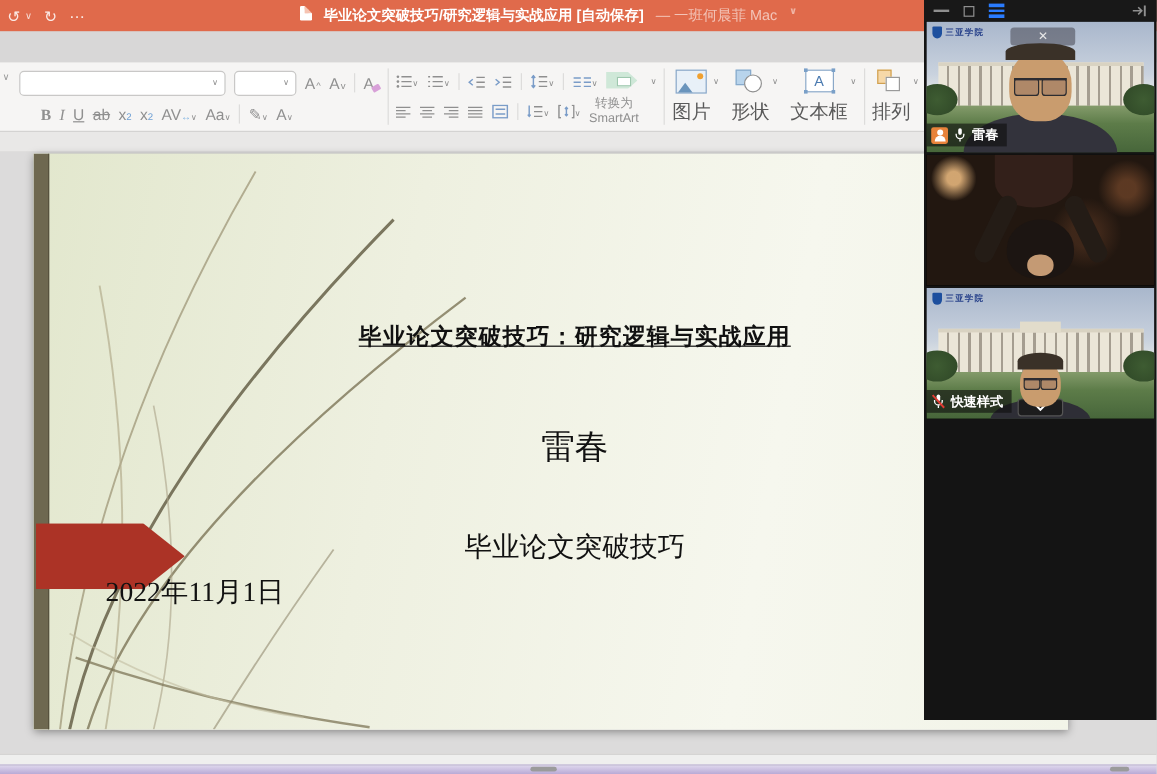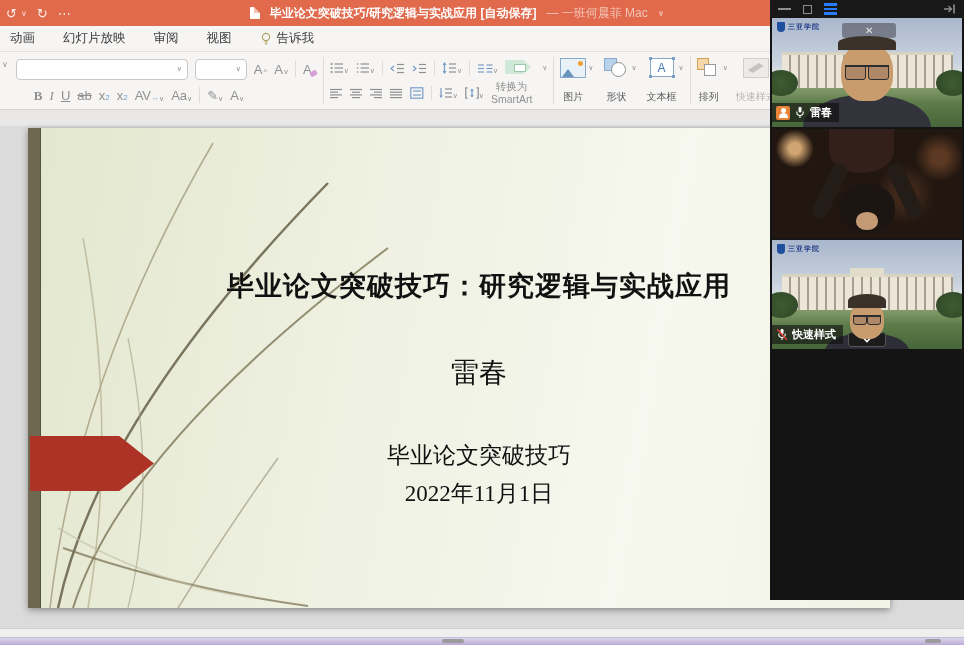--- a/index.html
+++ b/index.html
@@ -7,21 +7,21 @@
   body { font-family:"Liberation Sans","DejaVu Sans",sans-serif; background:#dcdcdc; position:relative; }
   .screen { position:absolute; inset:0; width:964px; height:645px; background:#d8d7d7; overflow:hidden; }
 
   
   .ppt { position:absolute; inset:0; }
   .titlebar { position:absolute; top:0; left:0; right:0; height:26px; background:#e06a4b;
     display:flex; align-items:center; color:#fff; }
   .tb-left { display:flex; align-items:center; gap:10px; padding-left:6px; width:150px; }
   .tb-ic { color:rgba(255,255,255,.85); font-size:13px; line-height:1; cursor:pointer; }
   .tb-caret { font-size:8px; color:rgba(255,255,255,.75); margin-left:-6px; }
-  .tb-title { flex:1; display:flex; align-items:center; justify-content:center; gap:10px;
+  .tb-title { flex:1; display:flex; justify-content:center; gap:10px;
     font-size:12px; font-weight:bold; white-space:nowrap; }
   .doc-ic { width:10px; height:12px; background:#fff; border-radius:1px; position:relative; flex:none; }
   .doc-ic::after { content:""; position:absolute; right:0; top:0; border:3px solid #e06a4b;
     border-left-color:#f6c4b2; border-bottom-color:#f6c4b2; }
   .tb-saved { color:rgba(255,255,255,.6); font-weight:normal; }
   .tb-saved-caret { color:rgba(255,255,255,.5); font-size:8px; }
   .tb-right { width:200px; }
 
   
   .tabrow { position:absolute; top:26px; left:0; right:0; height:26px; background:#f6f5f4;
@@ -51,21 +51,21 @@
   .strk { text-decoration:line-through; }
   .spc-ar { color:#7ab0e0; font-size:8px; }
   .eraser { display:inline-block; width:7px; height:5px; background:#d8a0d8; border-radius:1px;
     transform:rotate(-30deg); margin-left:-2px; }
   .icnsvg { stroke:#8f8f8f; fill:none; stroke-width:1.2; }
   .icnsvg .blue { stroke:#7a9cc8; }
   .icnsvg .dot { fill:#8f8f8f; stroke:none; }
   .bigbtn { display:flex; align-items:flex-start; gap:2px; cursor:pointer; }
   .bigcol { display:flex; flex-direction:column; align-items:center; justify-content:space-between;
     height:48px; padding-top:2px; }
-  .biglabel { font-size:10px; color:#5a5a5a; white-space:nowrap; }
+  .biglabel { font-size:16px; color:#5a5a5a; white-space:nowrap; }
   .biglabel.gray { color:#b4b3b2; }
   .convert { font-size:10.5px; color:#8f8f8f; text-align:center; line-height:1.25; cursor:pointer;
     align-self:center; }
   .smartart-ic { width:30px; height:20px; position:relative; cursor:pointer; }
   .smartart-ic .arr { position:absolute; left:0; top:2px; width:26px; height:14px; background:#cfe8d8;
     clip-path:polygon(0 0,70% 0,100% 50%,70% 100%,0 100%); }
   .smartart-ic .bx { position:absolute; left:9px; top:6px; width:12px; height:8px; background:#fff;
     border:1px solid #9ec8ae; }
   .pic-ic { width:26px; height:20px; border:1px solid #8aa8c8; background:#e8f0f8; position:relative; overflow:hidden; }
   .pic-ic::before { content:""; position:absolute; left:-2px; bottom:-4px; border:9px solid transparent;
@@ -91,26 +91,26 @@
   .workspace::before { content:""; position:absolute; top:0; left:0; right:0; height:16px; background:#e9e8e7; }
   .slide { position:absolute; left:28px; top:18px; width:862px; height:480px;
     background:linear-gradient(100deg,#e2e7cd 0%,#eef0e0 35%,#f6f7ee 70%,#f2f4e8 100%);
     box-shadow:0 2px 7px rgba(0,0,0,.38); overflow:hidden; }
   .olivebar { position:absolute; left:0; top:0; bottom:0; width:13px; background:#6e6850;
     border-right:1px solid #57523e; }
   .grass { position:absolute; left:0; top:0; }
   .redarrow { position:absolute; left:2px; top:308px; width:124px; height:55px;
     clip-path:polygon(0 0,72% 0,100% 50%,72% 100%,0 100%); }
   .slide-title { position:absolute; left:60px; right:20px; top:140px; text-align:center;
-    font-size:27px; font-weight:bold; color:#111; letter-spacing:1px; cursor:text; }
+    font-size:19px; font-weight:bold; color:#111; letter-spacing:1px; cursor:text;text-decoration:underline; }
   .slide-author { position:absolute; left:60px; right:20px; top:226px; text-align:center;
     font-family:"Liberation Serif","DejaVu Serif",serif; font-size:28px; color:#111; cursor:text; }
   .slide-dept { position:absolute; left:60px; right:20px; top:312px; text-align:center;
     font-family:"Liberation Serif","DejaVu Serif",serif; font-size:23px; color:#111; cursor:text; }
-  .slide-date { position:absolute; left:60px; right:20px; top:350px; text-align:center;
+  .slide-date { position:absolute; left:60px; right:20px; top:350px; text-align:left;
     font-family:"Liberation Serif","DejaVu Serif",serif; font-size:23px; color:#111; cursor:text; }
 
   .bottom-light { position:absolute; left:0; right:0; bottom:8px; height:9px; background:#efefee;
     border-top:1px solid #cfcecd; }
   .bottom-purple { position:absolute; left:0; right:0; bottom:0; height:8px;
     background:linear-gradient(180deg,#ddd6ec,#b9aad6); border-top:1px solid #c4bada; }
   .pthumb { position:absolute; bottom:2px; height:4px; background:#9b9b9b; border-radius:2px; cursor:pointer; }
   .pthumb.t1 { left:442px; width:22px; }
   .pthumb.t2 { left:925px; width:16px; }
 
@@ -244,34 +244,20 @@
       </div>
       <div class="tb-title">
         <span class="doc-ic"></span>
         <span>毕业论文突破技巧/研究逻辑与实战应用 [自动保存]</span>
         <span class="tb-saved">— 一班何晨菲 Mac</span>
         <span class="tb-saved-caret">∨</span>
       </div>
       <div class="tb-right"></div>
     </div>
 
-    <div class="tabrow">
-      <span class="tab">动画</span>
-      <span class="tab">幻灯片放映</span>
-      <span class="tab">审阅</span>
-      <span class="tab">视图</span>
-      <span class="tab tab-tellme">
-        <svg class="bulb" viewBox="0 0 12 14">
-          <circle cx="6" cy="5" r="3.6" fill="none" stroke="#a8a060" stroke-width="1.1"></circle>
-          <line x1="4.6" y1="10" x2="7.4" y2="10" stroke="#a8a060" stroke-width="1.1"></line>
-          <line x1="4.9" y1="12" x2="7.1" y2="12" stroke="#a8a060" stroke-width="1.1"></line>
-        </svg>
-        <span>告诉我</span>
-      </span>
-    </div>
 
     <div class="ribbon">
       <span class="cutcaret">∨</span>
 
       <div class="rgroup">
         <div class="rrow">
           <div class="combo" style="width:172px">
             <span class="cv"></span>
             <span class="caret">∨</span>
           </div>

